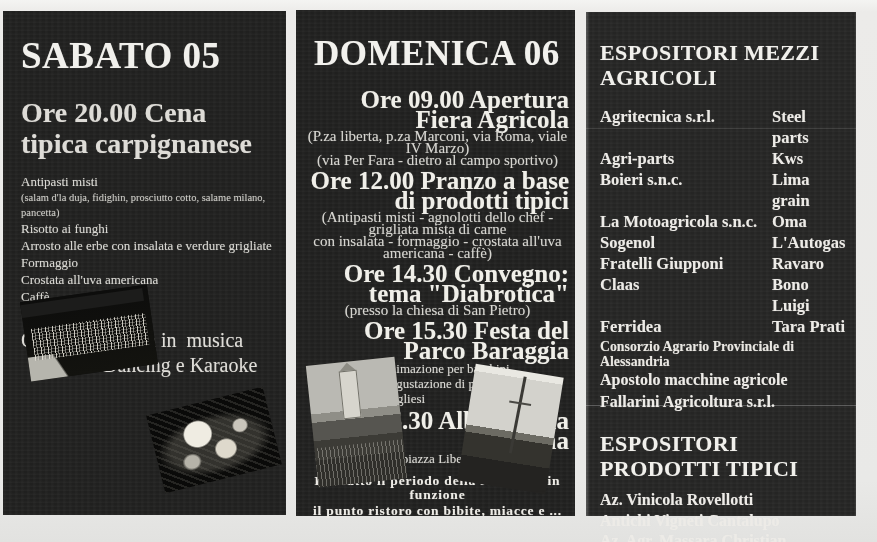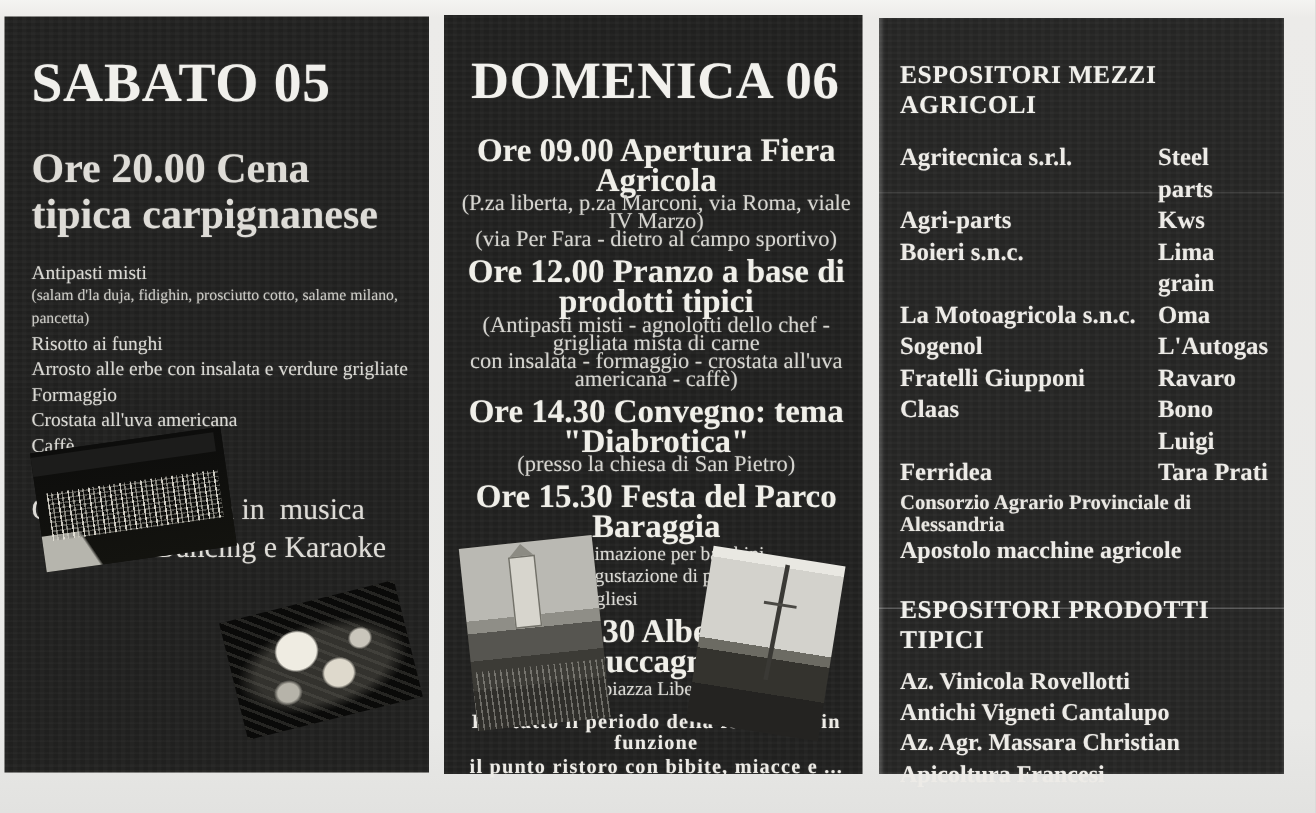--- a/index.html
+++ b/index.html
@@ -30,29 +30,29 @@
   .sat-title{font-size:37px;font-weight:bold;margin:12px 0 0;letter-spacing:.5px;color:#f1f0ec;line-height:1.05;}
   .sat-dinner{font-size:28px;margin:22px 0 0;color:#dedcd7;line-height:1.1;font-weight:bold;}
   .sat-line{font-size:13px;margin:0;line-height:17px;color:#d9d8d3;}
   .sat-line.first{margin-top:14px;}
   .sat-note{font-size:10.5px;margin:0;line-height:15px;color:#cbcac5;}
   .sat-evening1{font-size:20px;margin:24px 0 0;white-space:pre-wrap;color:#dedcd7;line-height:1.1;}
   .sat-evening2{font-size:20px;margin:3px 0 0 82px;color:#dedcd7;line-height:1.1;}
 
   
   .dom-title{font-size:35px;font-weight:bold;margin:12px 0 0 8px;letter-spacing:.5px;color:#f2f1ed;line-height:1.15;}
-  .dom-time{font-size:22px;font-weight:bold;text-align:center;margin:5px 0 0;line-height:20px;color:#f0efe9;}
+  .dom-time{font-size:25px;font-weight:bold;text-align:right;margin:5px 0 0;line-height:20px;color:#f0efe9;}
   .dom-time.first{margin-top:16px;}
   .dom-cnote{font-size:15px;text-align:center;margin:0;line-height:12px;color:#d6d5d0;}
   .dom-inote{font-size:13px;margin:0 0 0 78px;line-height:15px;color:#dad9d4;}
   .dom-foot{font-size:13.5px;font-weight:bold;text-align:center;letter-spacing:.8px;margin:8px 0 0;line-height:14px;color:#edebe6;}
   .dom-foot.l2{margin-top:2px;}
 
   
-  .exp-title{font-size:17px;font-weight:bold;margin:8px 0 0;letter-spacing:.4px;color:#f1f0ec;line-height:1.15;}
+  .exp-title{font-size:22px;font-weight:bold;margin:8px 0 0;letter-spacing:.4px;color:#f1f0ec;line-height:1.15;}
   .exp-title.second{margin-top:18px;}
   .exp-grid{margin-top:15px;}
   .exp-row{display:flex;font-weight:bold;font-size:16.5px;line-height:21px;color:#edebe7;}
   .exp-row .c1{flex:0 0 172px;}
   .exp-full-sm{font-size:13.8px;font-weight:bold;margin:2px 0 0;line-height:15px;color:#e9e7e2;}
   .exp-full{font-size:16px;font-weight:bold;margin:0;line-height:22px;color:#edebe7;}
   .exp-item{font-size:16px;font-weight:bold;margin:0;line-height:20.5px;color:#edebe7;}
   .exp-item.first{margin-top:9px;}
 
   
@@ -192,20 +192,21 @@
         <span class="c2">Bono Luigi</span>
       </div>
       <div class="exp-row">
         <span class="c1">Ferridea</span>
         <span class="c2">Tara Prati</span>
       </div>
     </div>
 
     <p class="exp-full-sm">Consorzio Agrario Provinciale di Alessandria</p>
     <p class="exp-full">Apostolo macchine agricole</p>
+    <p class="exp-full">Fallarini Agricoltura s.r.l.</p>
 
     <h2 class="exp-title second">ESPOSITORI PRODOTTI TIPICI</h2>
 
     <p class="exp-item first">Az. Vinicola Rovellotti</p>
     <p class="exp-item">Antichi Vigneti Cantalupo</p>
     <p class="exp-item">Az. Agr. Massara Christian</p>
     <p class="exp-item">Apicoltura Francesi</p>
 
   </section>
 

